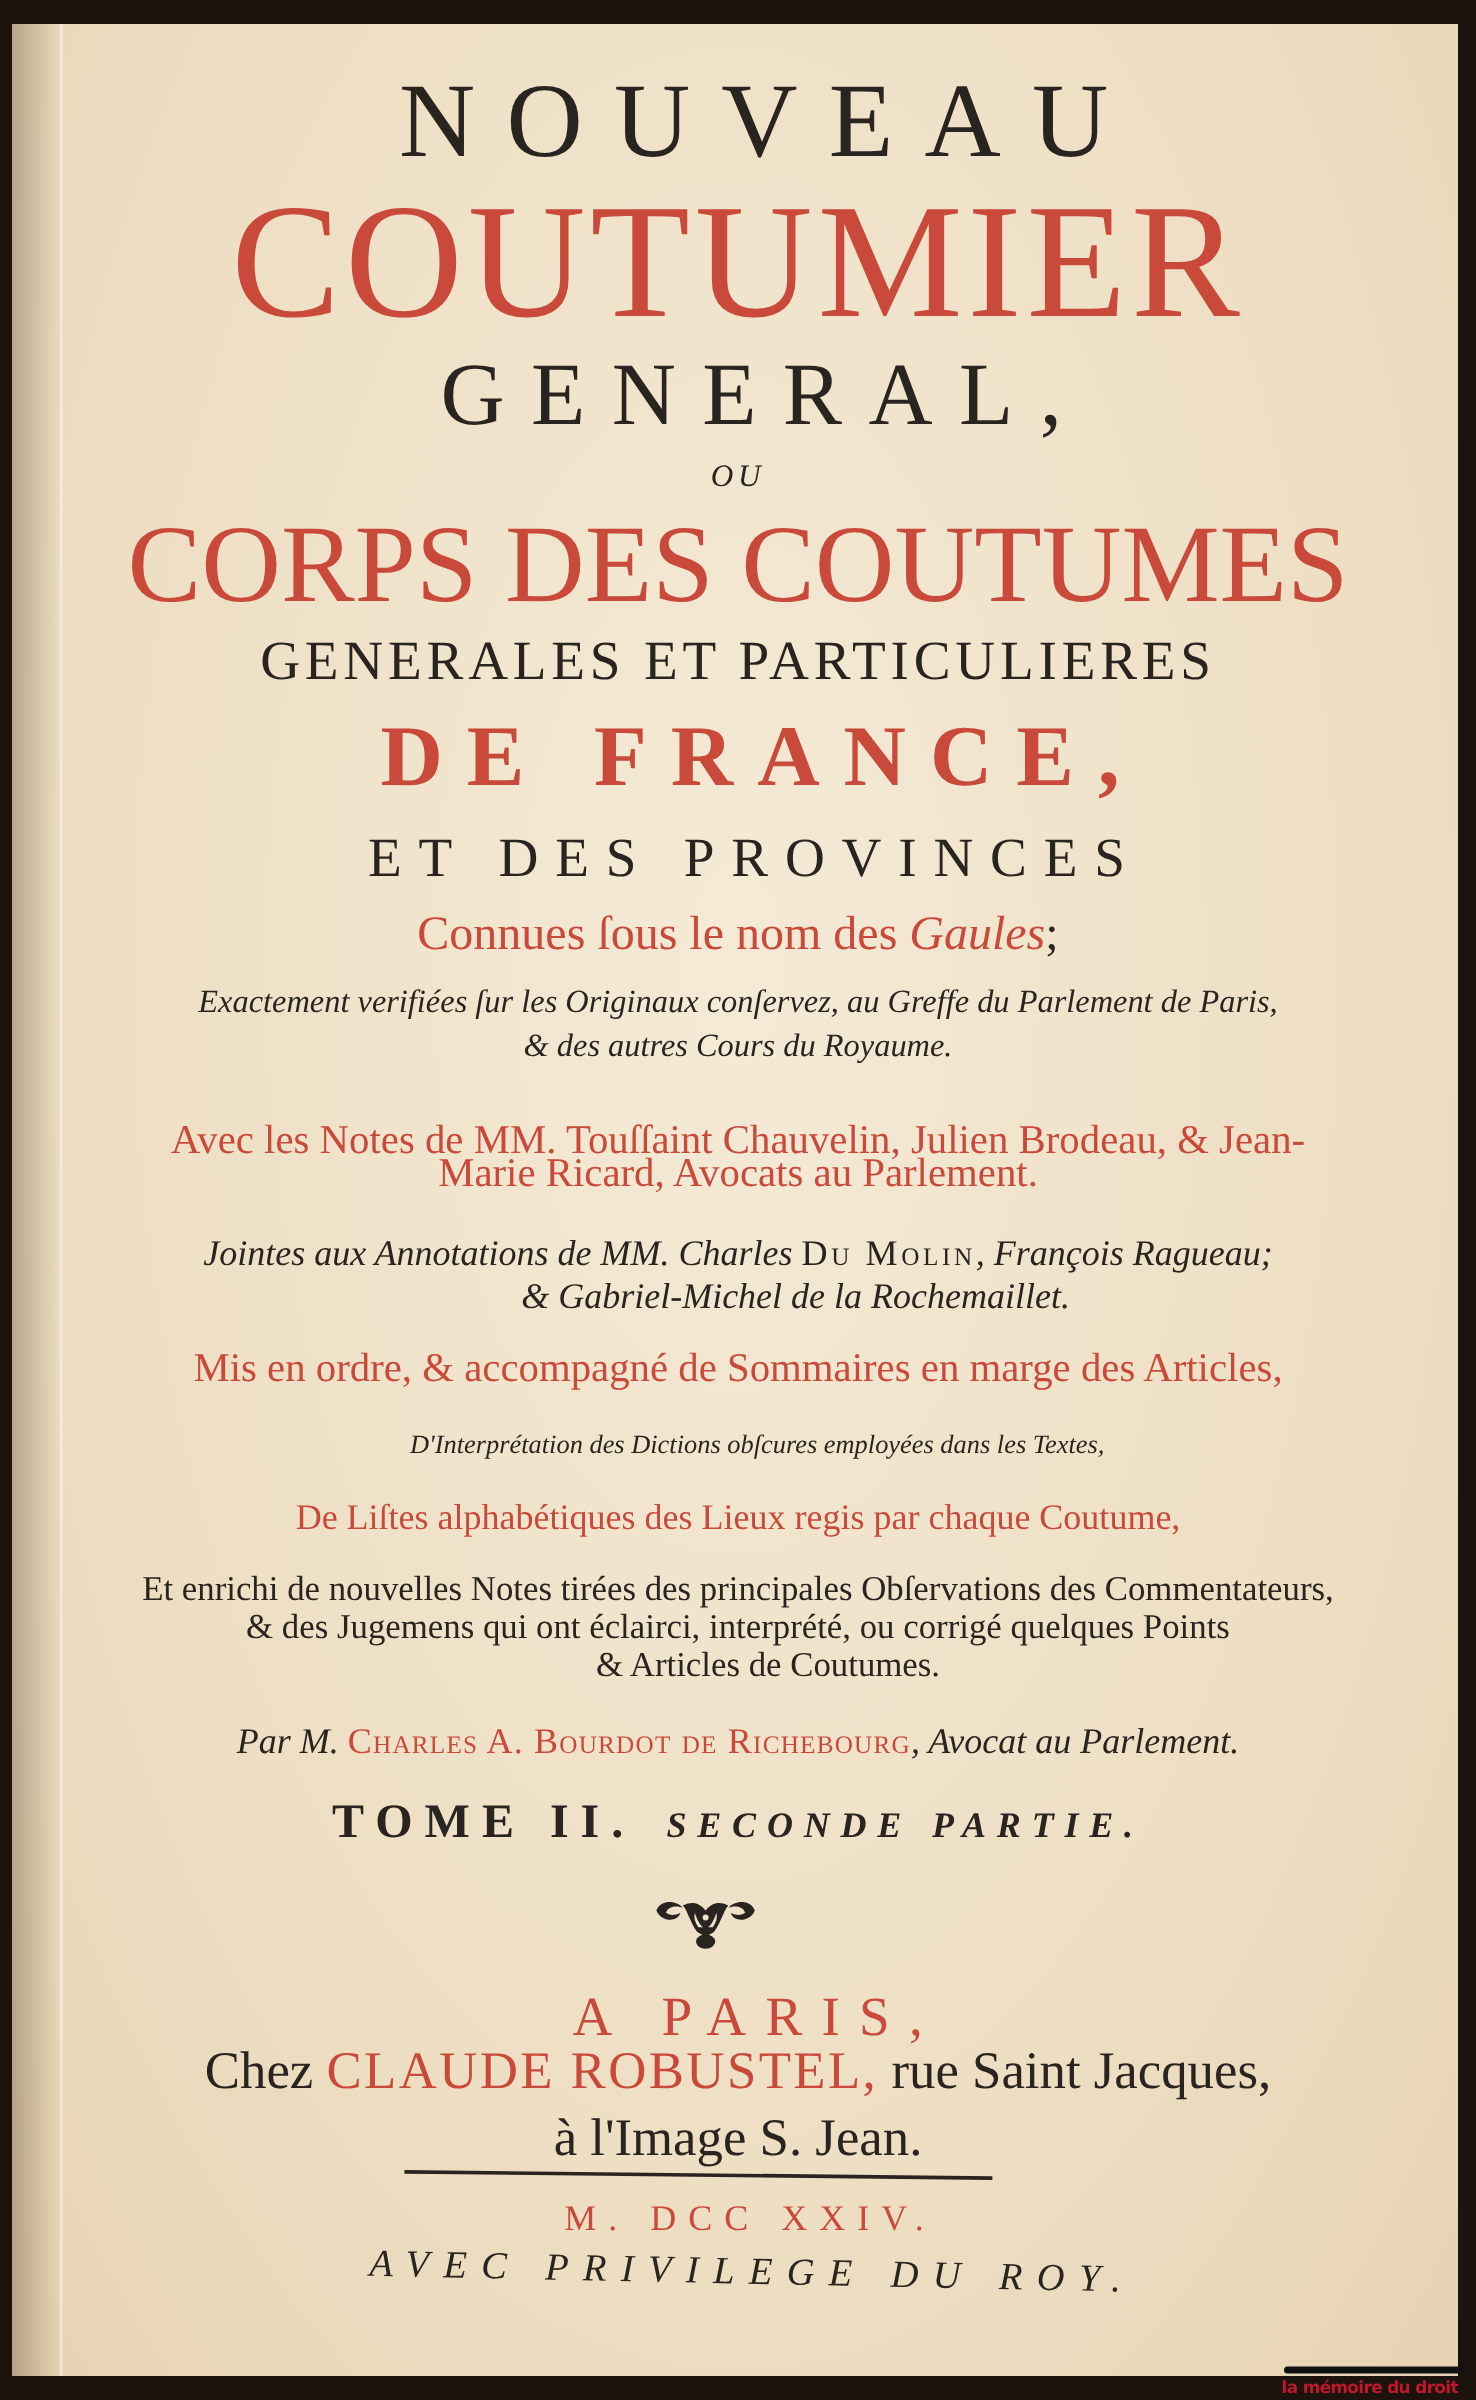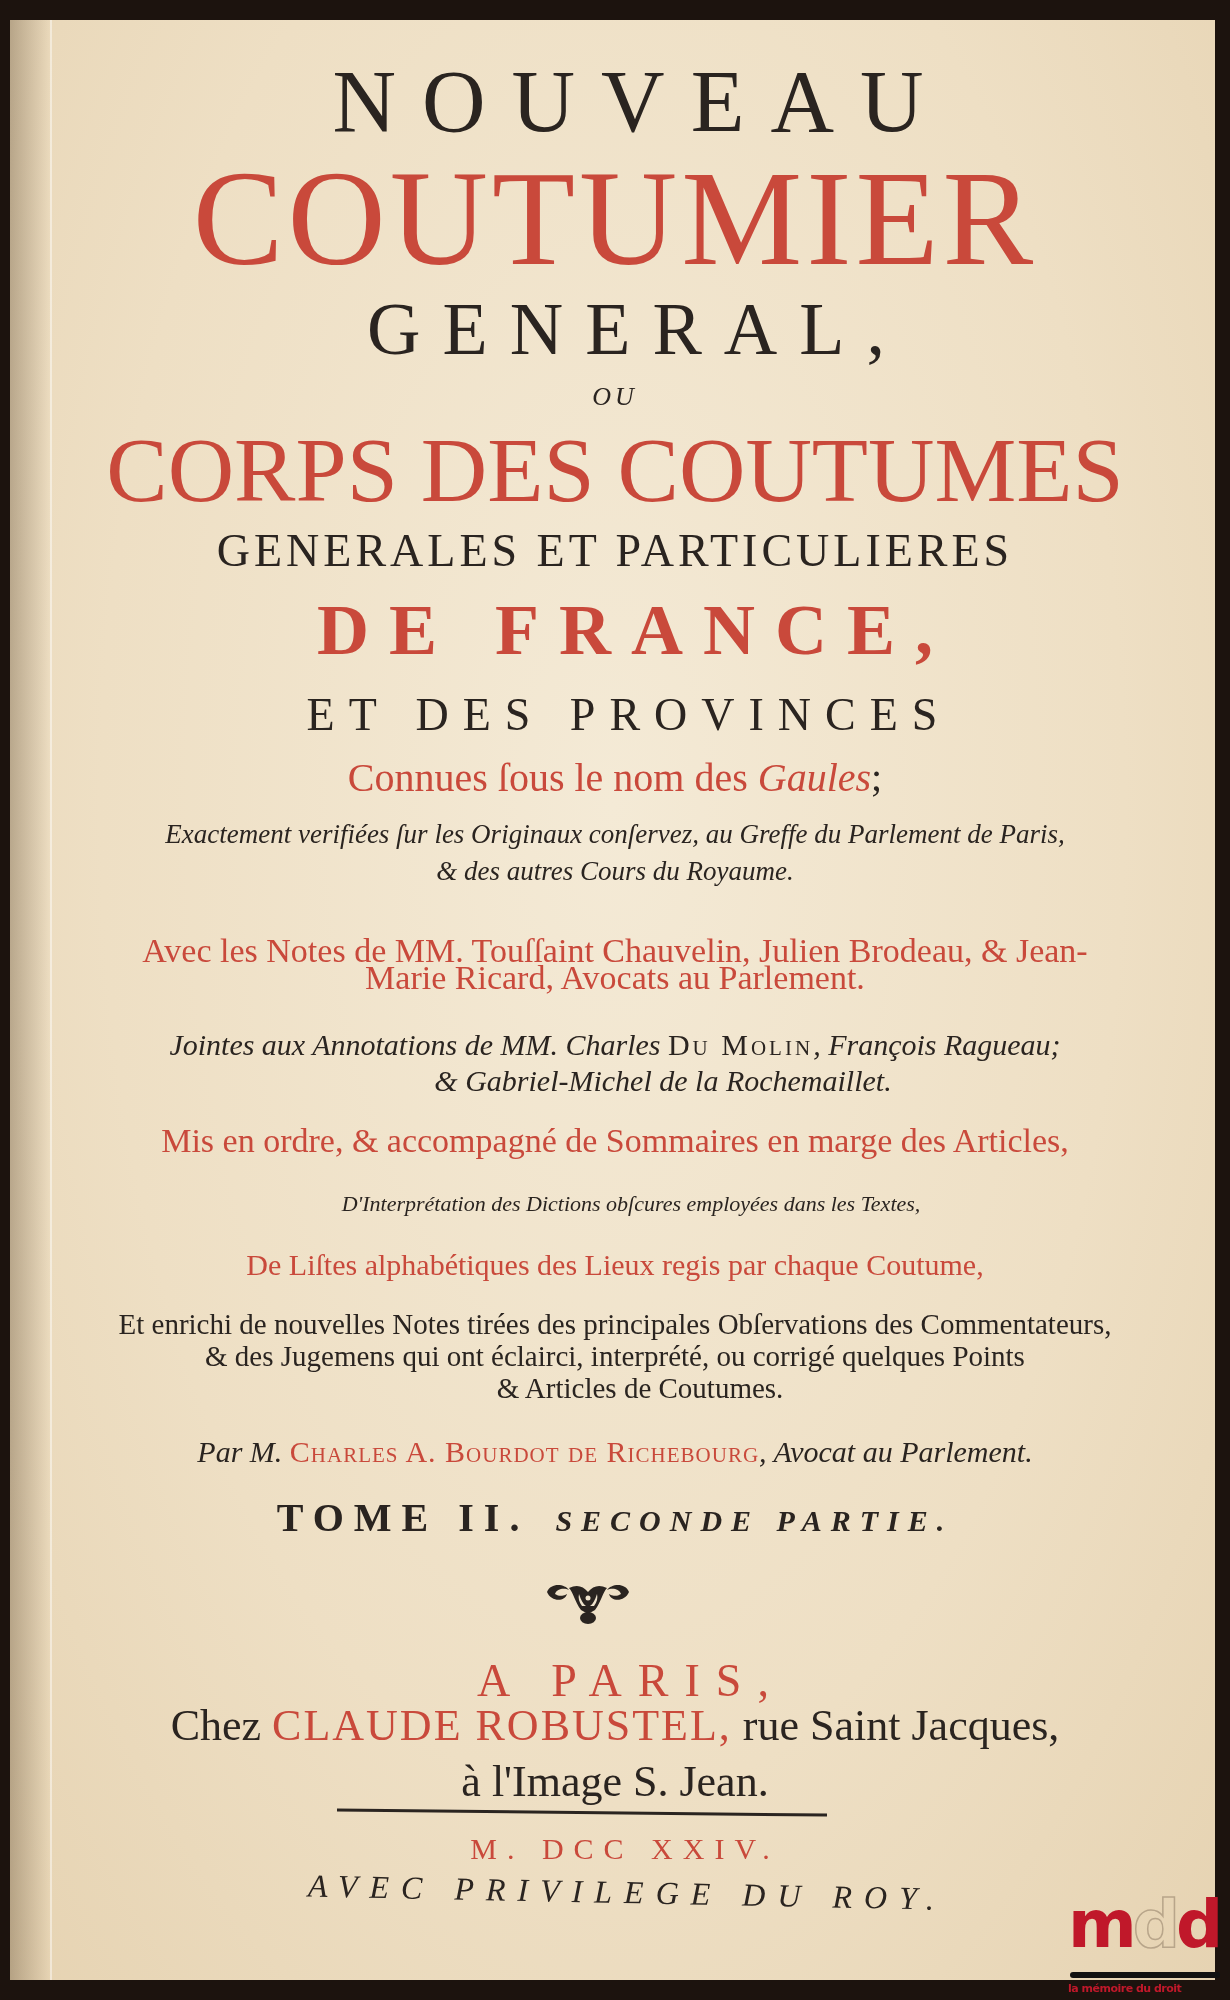--- a/index.html
+++ b/index.html
@@ -38,21 +38,21 @@
   .logo .mdd {
     position:absolute; left:0; top:0; font-family:"DejaVu Sans", sans-serif;
     font-weight:bold; font-size:66px; letter-spacing:-4px; color:#c0182a; line-height:1;
   }
   .logo .mdd .hollow { color:transparent; -webkit-text-stroke:1.5px #b8a58a; }
   .logo .bar {
     position:absolute; left:2px; top:80px; width:150px; height:6px; background:#111; border-radius:3px;
   }
   .logo .tag {
     position:absolute; left:0; top:90px; font-family:"DejaVu Sans", sans-serif;
-    font-weight:bold; font-size:11px; color:#c0182a; white-space:nowrap; letter-spacing:-0.5px;
+    font-weight:bold; font-size:14px; color:#c0182a; white-space:nowrap; letter-spacing:-0.5px;
   }
 </style>
 </head>
 <body>
 
 <div class="page">
   <div class="spine-shadow"></div>
   <div class="spine-line"></div>
 </div>
 
@@ -128,16 +128,15 @@
 
 <div class="ln blk" style="top:1760px;font-size:44px;">à l'Image S. Jean.</div>
 
 <div class="rule"></div>
 
 <div class="ln red" style="top:1834px;font-size:30px;letter-spacing:10px;padding-left:10px;">M. DCC XXIV.</div>
 
 <div class="ln blk it" style="top:1876px;font-size:32px;letter-spacing:12px;padding-left:12px;transform:rotate(1.2deg);">AVEC PRIVILEGE DU ROY.</div>
 
 <div class="logo">
-  <div class="mdd"><span>m</span><span class="hollow">d</span><span>d</span></div>
   <div class="bar"></div>
   <div class="tag">la mémoire du droit</div>
 </div>
 
 </body></html>

